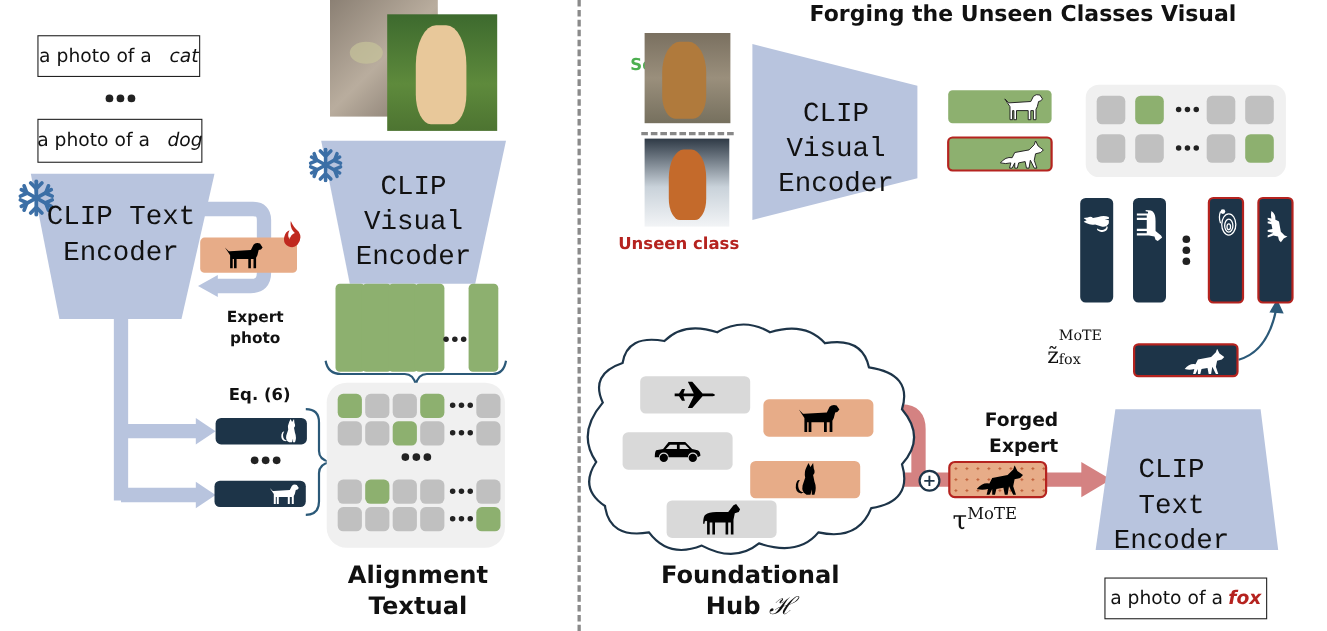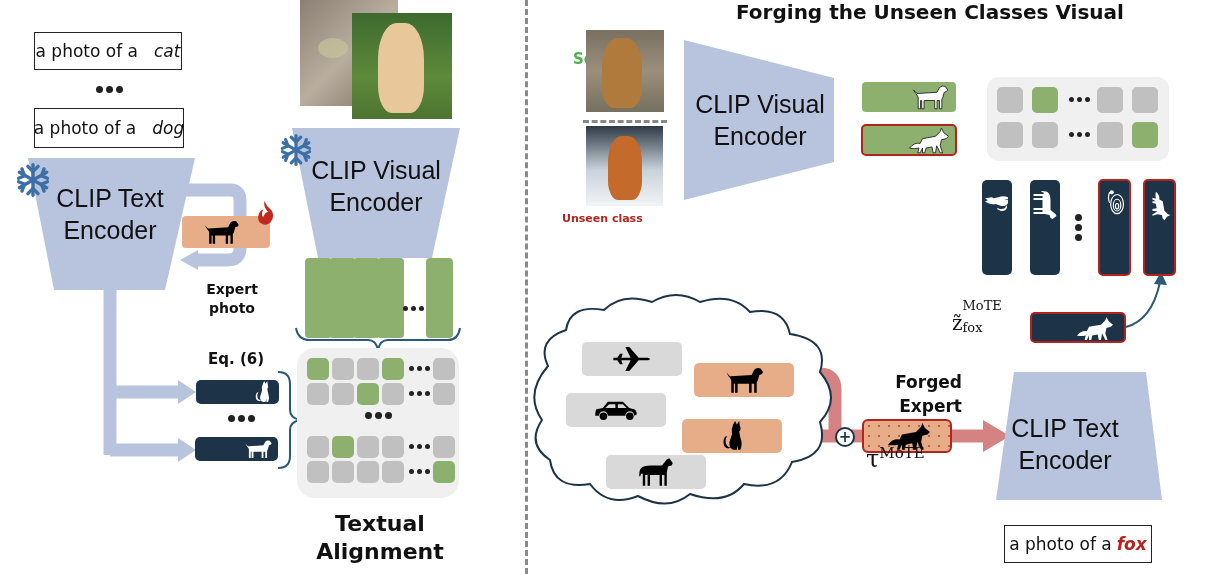--- a/index.html
+++ b/index.html
@@ -6,21 +6,21 @@
   body { width: 1206px; height: 574px; position: relative; overflow: hidden;
          font-family: "DejaVu Sans", sans-serif; color: #111; }
   .abs { position: absolute; }
   .bold { font-weight: bold; }
   .prompt { position: absolute; border: 1.5px solid #222; background: #fff;
             font-family: "DejaVu Sans", sans-serif; font-size: 17px; color: #111;
             display: flex; align-items: center; justify-content: center; white-space: nowrap; }
   .prompt i { margin-left: 16px; }
   .prompt .accent { color: #b5231f; font-weight: bold; font-style: italic; margin-left: 5px; }
   .enc-label { position: absolute; text-align: center; font-size: 25px; line-height: 32px;
-               color: #111; font-family: Liberation Sans, sans-serif; }
+               color: #111; font-family: Liberation Mono, monospace; }
   .dots { position: absolute; display: flex; gap: 3px; }
   .dots span { width: 7px; height: 7px; border-radius: 50%; background: #222; display: block; }
   .dots.small span { width: 5px; height: 5px; }
   .dots.v { flex-direction: column; }
   .photo { position: absolute; overflow: hidden; }
   .cell { position: absolute; width: 31px; height: 31px; border-radius: 5px; background: #c0c0c0; }
   .cell.on { background: #8db06f; }
   .cell.s { width: 26px; height: 26px; }
   .feat { position: absolute; width: 27px; height: 80px; border-radius: 4px; background: #8db06f; }
   .navy { position: absolute; background: #1d3448; border-radius: 5px; }
@@ -225,38 +225,38 @@
       <div class="cell s" style="left: 85px; top: 113px; width: 22px; height: 22px;"></div>
       <div class="dots small" style="left: 112px; top: 121px;">
         <span></span>
         <span></span>
         <span></span>
       </div>
       <div class="cell s on" style="left: 136px; top: 113px; width: 22px; height: 22px;"></div>
     </div>
 
   <div class="abs bold" style="left:300px;top:510px;width:160px;text-align:center;font-size:22px;line-height:28px;">
+    <div>Alignment</div>
     <div>Textual</div>
-    <div>Alignment</div>
   </div>
 </div>
 
 <div class="abs" style="left:525px;top:0;width:0;height:574px;border-left:3px dashed #8a8a8a;"></div>
 
 <div>
   <div class="abs bold" style="left:736px;top:0;font-size:20px;">Forging the Unseen Classes Visual</div>
   <div class="abs bold" style="left:573px;top:2px;font-size:15px;color:#4caf50;margin-top:48px;">Seen class</div>
   <div class="photo" style="left:586px;top:30px;width:78px;height:82px;background:linear-gradient(180deg,#7a7060,#9a8f7c 50%,#76705e);">
     <div style="position:absolute;left:16px;top:8px;width:40px;height:70px;border-radius:40% 40% 30% 30%;background:#b07a3c;"></div>
   </div>
   <div class="abs" style="left:583px;top:120px;width:84px;border-top:3px dashed #888;"></div>
   <div class="photo" style="left:586px;top:126px;width:77px;height:80px;background:linear-gradient(180deg,#2f3a46,#c9d2da 55%,#f2f4f6);">
     <div style="position:absolute;left:22px;top:10px;width:34px;height:64px;border-radius:40% 40% 30% 30%;background:#c46a2b;"></div>
   </div>
-  <div class="abs bold" style="left:562px;top:212px;font-size:11px;color:#b5231f;">Unseen class</div>
+  <div class="abs bold" style="left:562px;top:212px;font-size:15px;color:#b5231f;">Unseen class</div>
 
   <svg class="abs" style="left:530px;top:0;" width="676" height="574">
     <polygon points="154,40 304,78 304,162 154,200" fill="#b8c4de"></polygon>
 
     <path d="M262 374 L290 374 Q305 374 305 390 L305 436" fill="none" stroke="#d48282" stroke-width="13"></path>
     <path d="M252 436 L455 436" fill="none" stroke="#d48282" stroke-width="13"></path>
     <polygon points="453,420 480,436 453,452" fill="#d48282"></polygon>
 
     <polygon points="484,372 616,372 632,500 466,500" fill="#b8c4de"></polygon>
 
@@ -368,25 +368,27 @@
 
   <div class="abs bold" style="left:852px;top:370px;width:110px;text-align:right;font-size:17px;line-height:24px;">
     <div>Forged</div>
     <div>Expert</div>
   </div>
   <div class="abs" style="left:862px;top:419px;width:90px;height:34px;border:2px solid #b5231f;border-radius:6px;box-sizing:border-box;background:#e7ac88 radial-gradient(#c0603a 1px, transparent 1.2px) 0 0/10px 10px;">
     <svg class="abs" style="left:22px;top:2px;" width="46" height="28">
         <use href="#sym-fox"></use>
       </svg>
   </div>
-  <div class="abs math" style="left:866px;top:444px;font-size:24px;">
+  <div class="abs math" style="left:866px;top:458px;font-size:24px;">
     <span>τ</span><sup style="font-size:15px;">MoTE</sup>
   </div>
 
   <div class="abs bold" style="left:582px;top:510px;width:200px;text-align:center;font-size:22px;line-height:28px;">
+    <div>Foundational</div>
+    <div><span>Hub</span> <span class="math" style="font-style:italic;font-weight:normal;">ℋ</span></div>
   </div>
 
   <div class="enc-label" style="left:1000px;top:412px;width:130px;">
     <div>CLIP Text</div>
     <div>Encoder</div>
   </div>
 
   <div class="prompt" style="left:1004px;top:525px;width:146px;height:36px;">
     <span>a photo of a</span>
       <span class="accent">fox</span>

